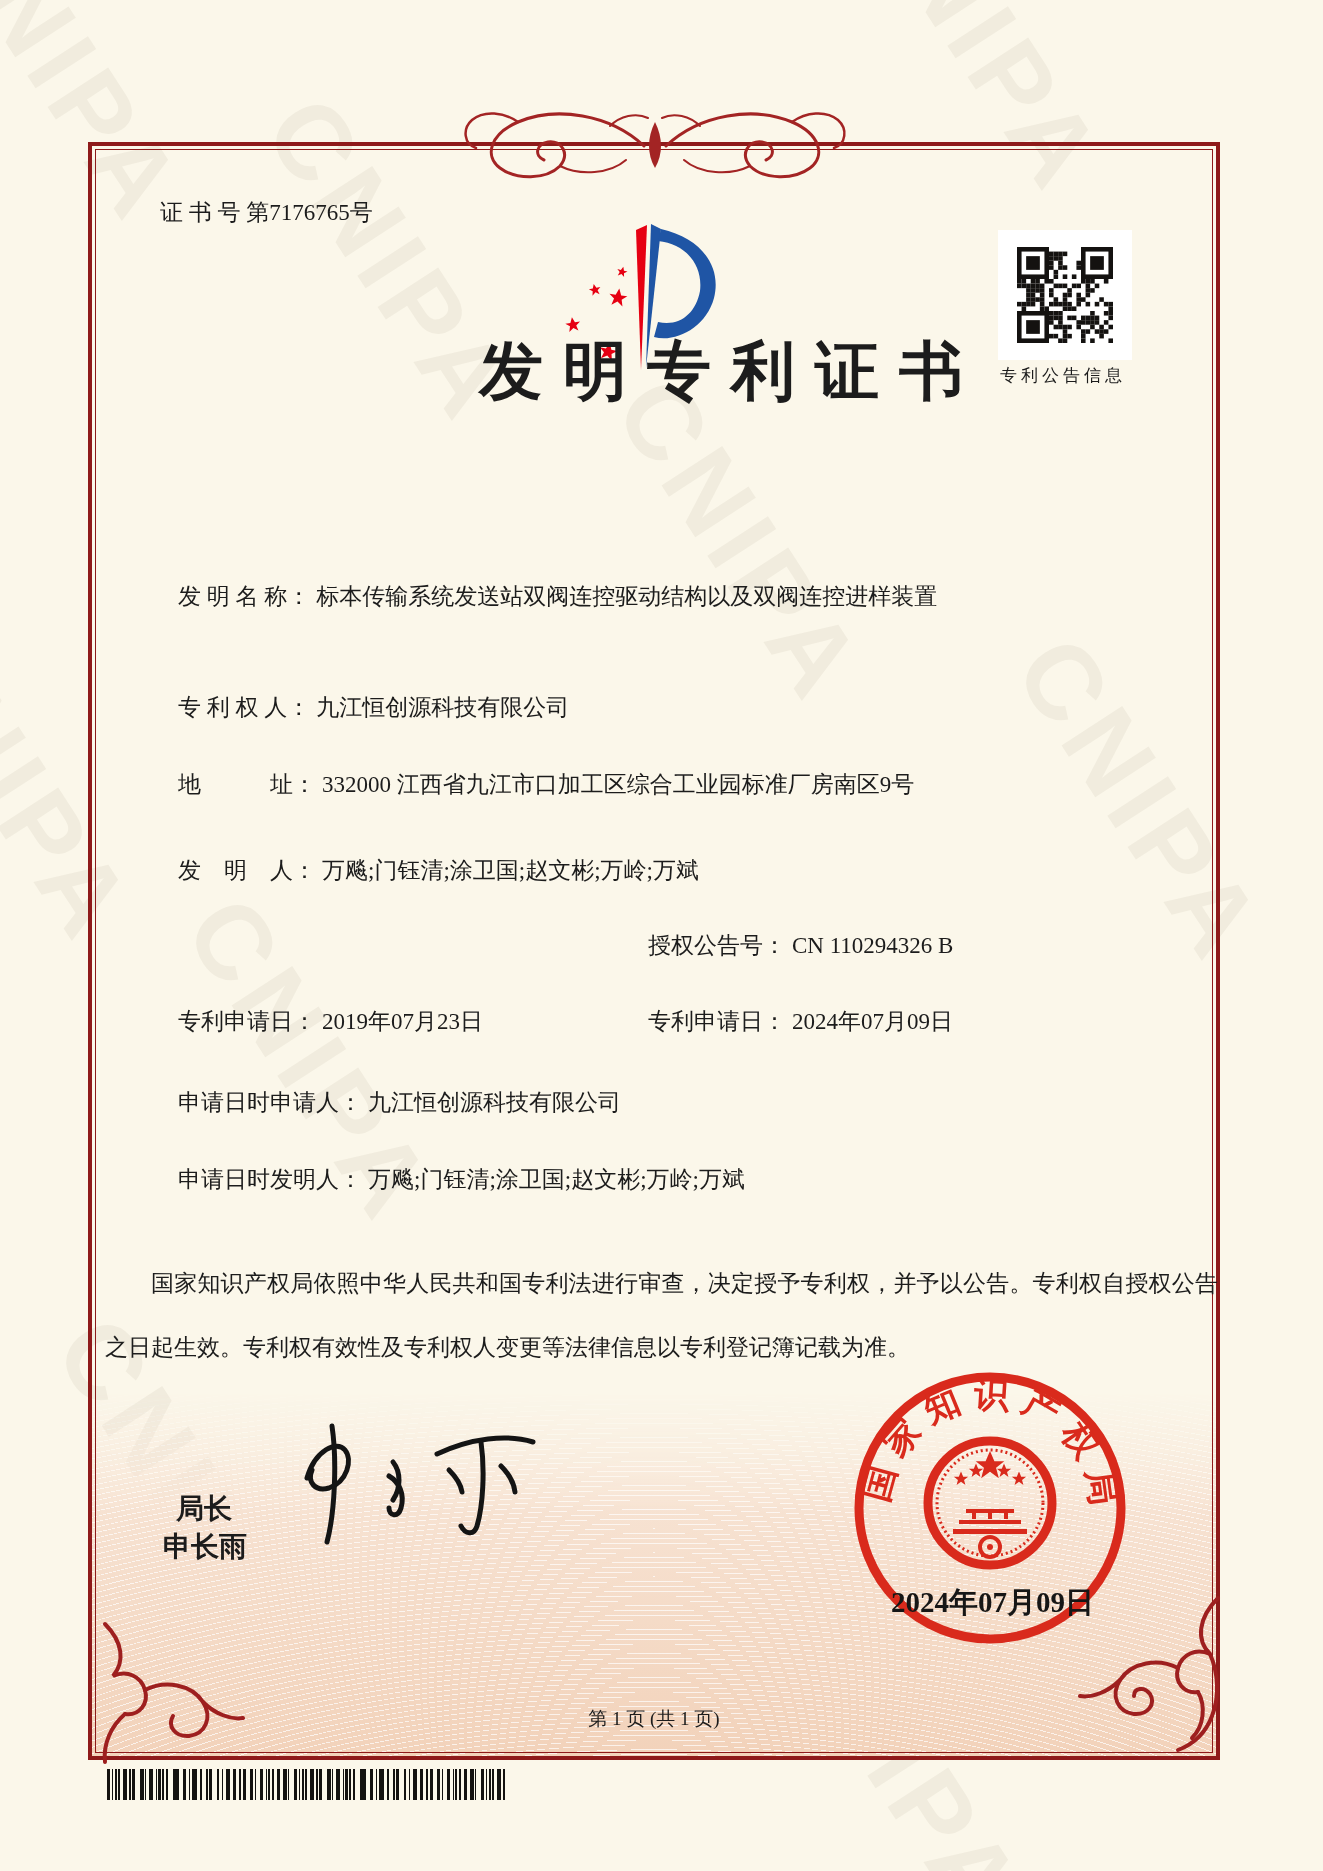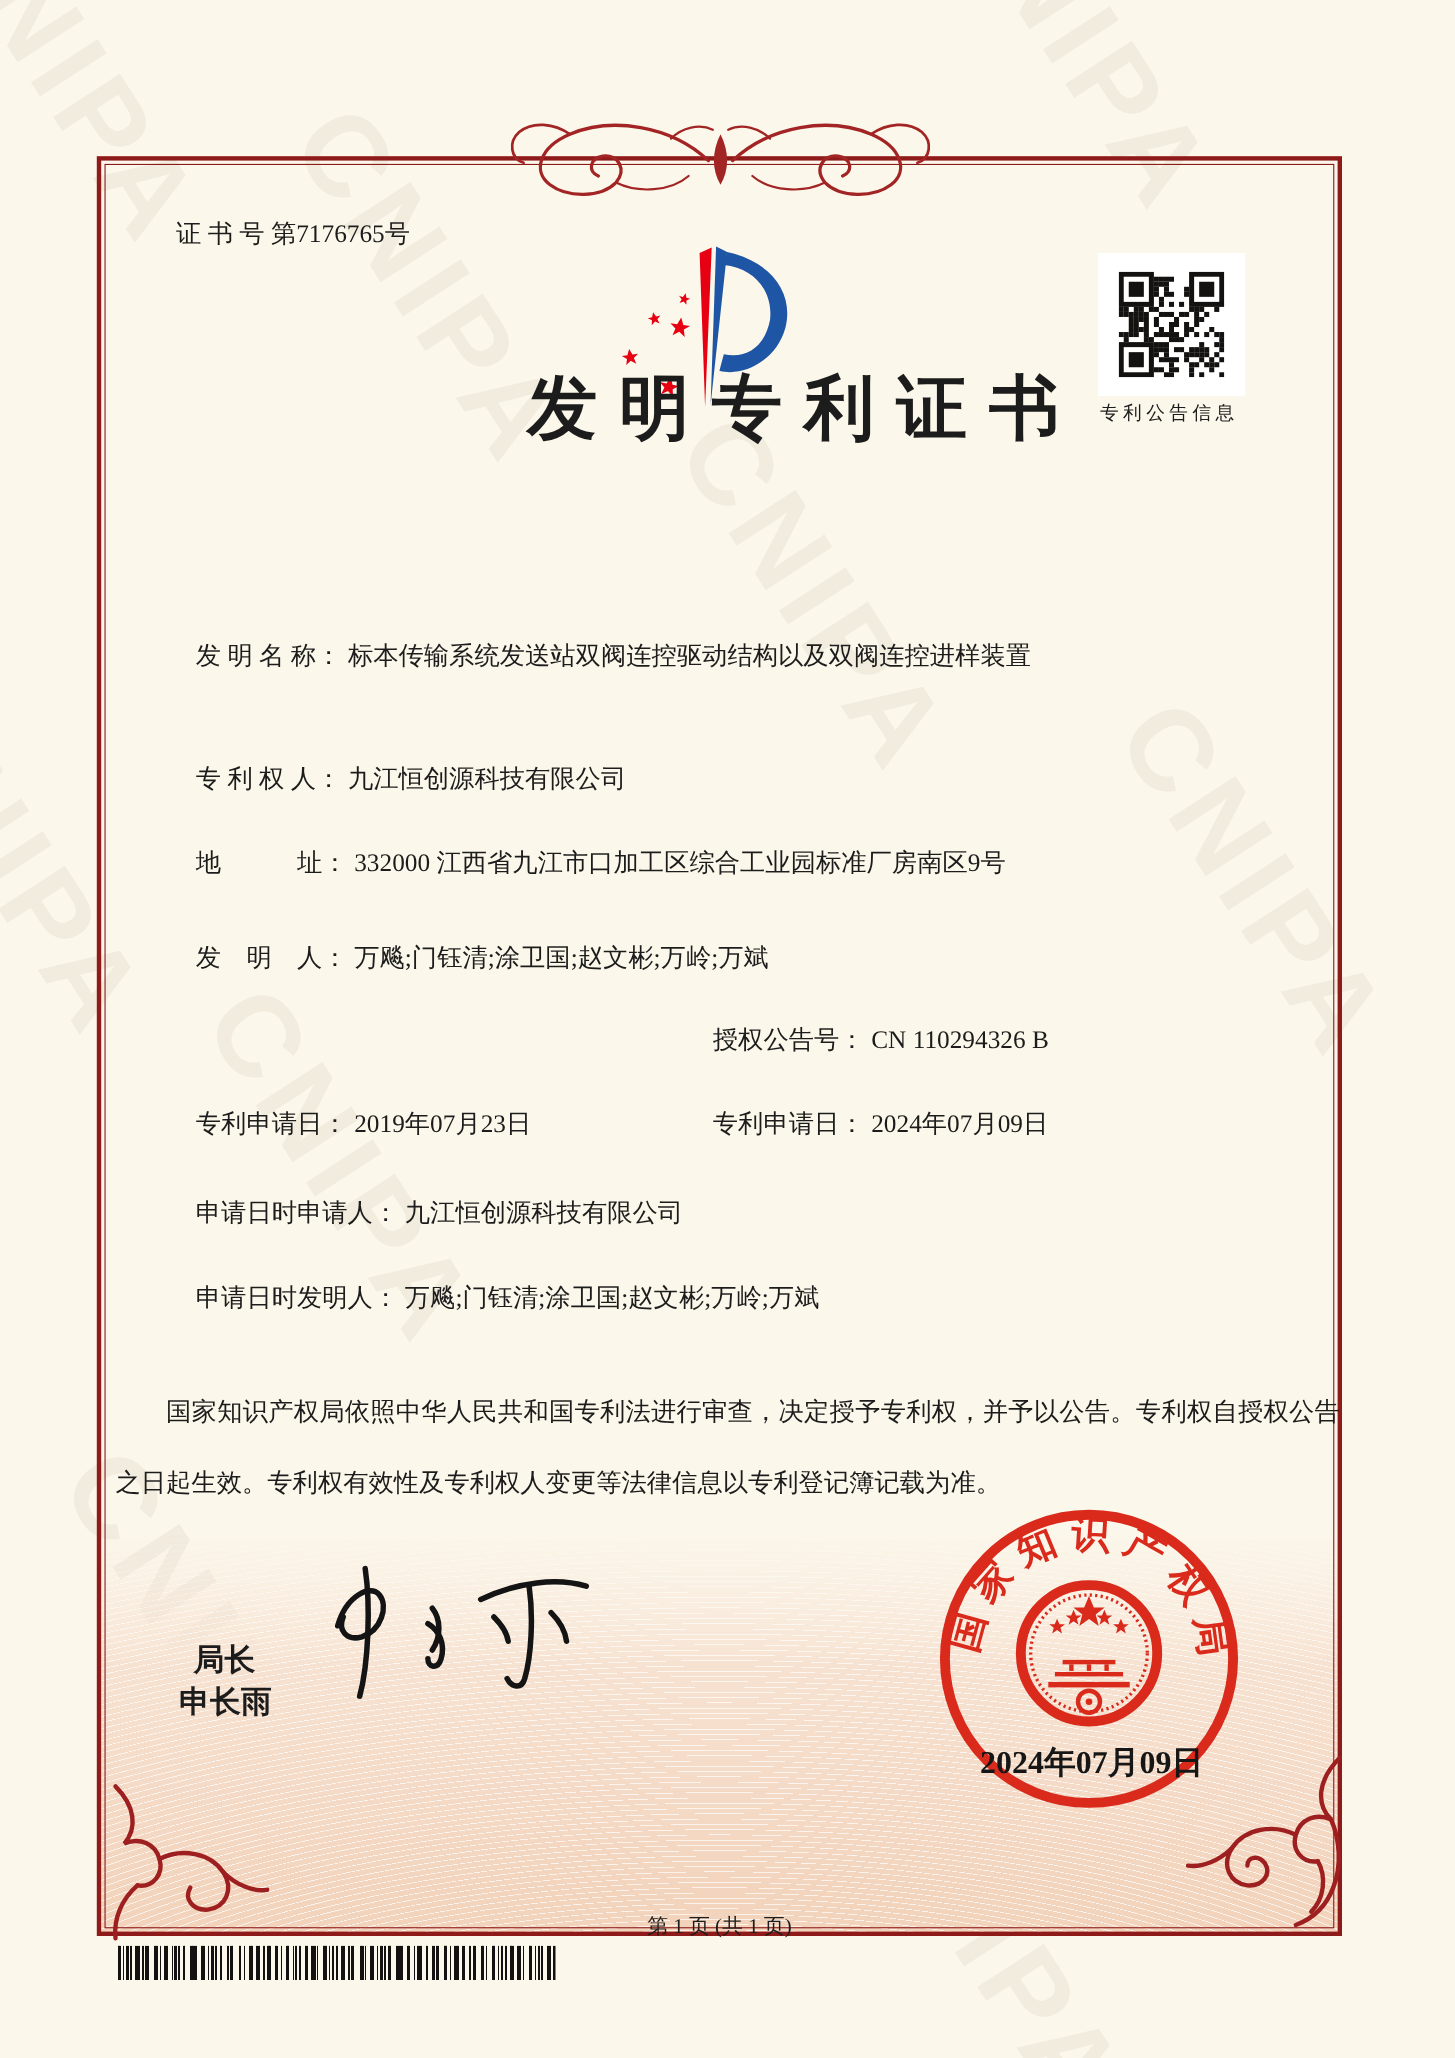--- a/index.html
+++ b/index.html
@@ -65,21 +65,21 @@
     font-family:Liberation Mono, monospace;z-index:4;}
   .signature{position:absolute;left:285px;top:1420px;z-index:4;}
   
   .seal{position:absolute;left:845px;top:1363px;z-index:5;}
   .seal-date{
     position:absolute;left:885px;top:1583px;width:215px;text-align:center;
     font-size:29px;font-weight:600;color:#161616;z-index:6;white-space:nowrap;
   }
   
   .page-num{position:absolute;left:88px;top:1706px;width:1132px;text-align:center;
-    font-size:19px;z-index:3;margin-top:32px;}
+    font-size:19px;z-index:3;}
   .barcode{
     position:absolute;left:107px;top:1769px;width:398px;height:31px;z-index:3;
     background-image:
       repeating-linear-gradient(90deg,#141210 0 2px,transparent 2px 5px,#141210 5px 6px,transparent 6px 11px),
       repeating-linear-gradient(90deg,#141210 0 3px,transparent 3px 8px,#141210 8px 10px,transparent 10px 17px);
   }
   
   .orn{position:absolute;z-index:3;pointer-events:none;}
 </style>
 </head>

